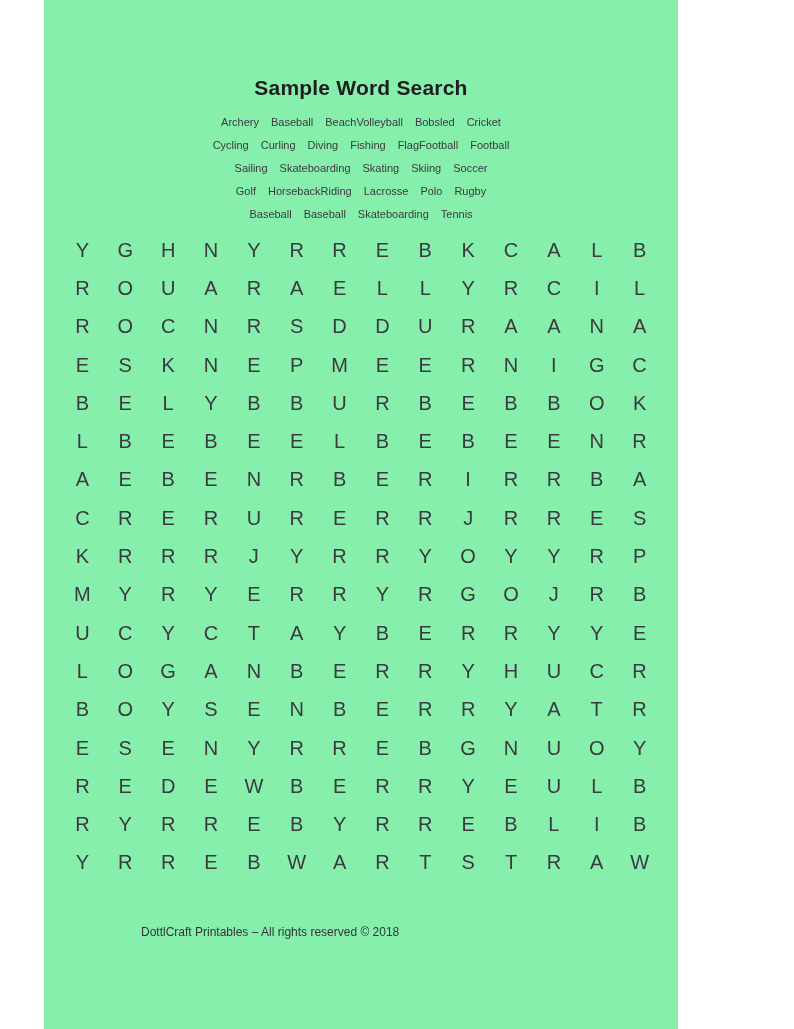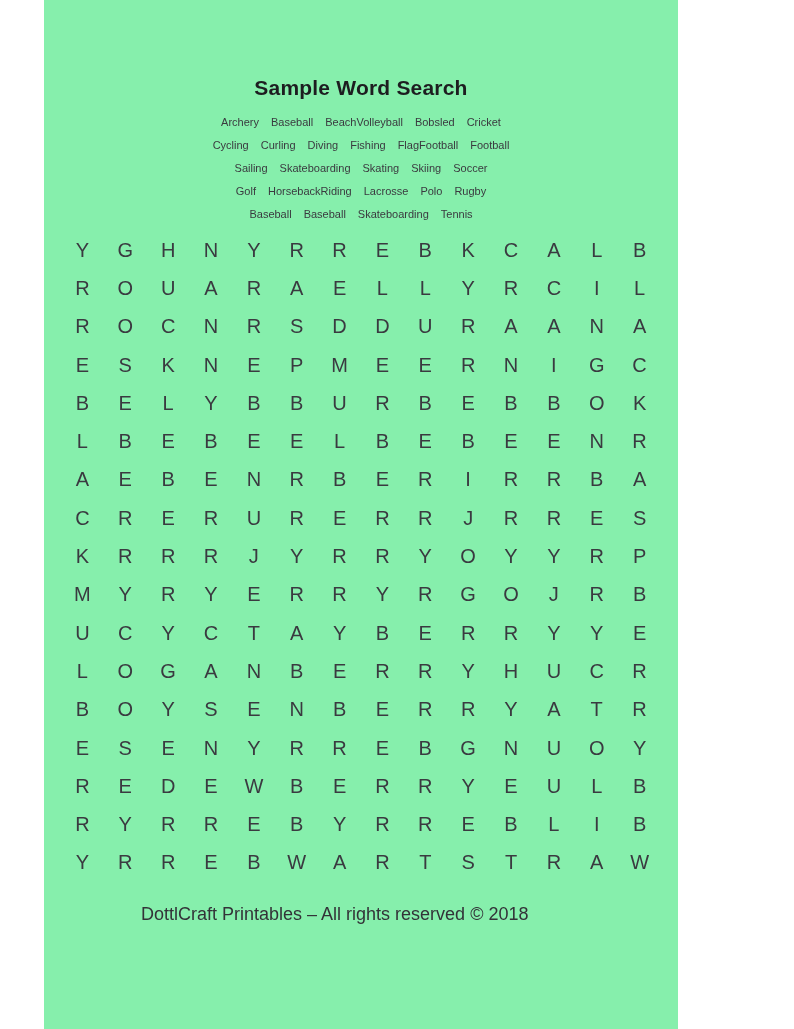--- a/index.html
+++ b/index.html
@@ -55,22 +55,22 @@
     display: flex;
     align-items: center;
     justify-content: center;
     font-size: 20px;
     font-weight: 400;
     color: #3a3a40;
   }
   .footer {
     position: absolute;
     left: 97px;
-    top: 904px;
-    font-size: 18px;
+    top: 925px;
+    font-size: 12px;
     color: #333338;
   }
 </style>
 </head>
 <body>
 
 <div class="page">
 
   <h1 class="title">Sample Word Search</h1>
 

